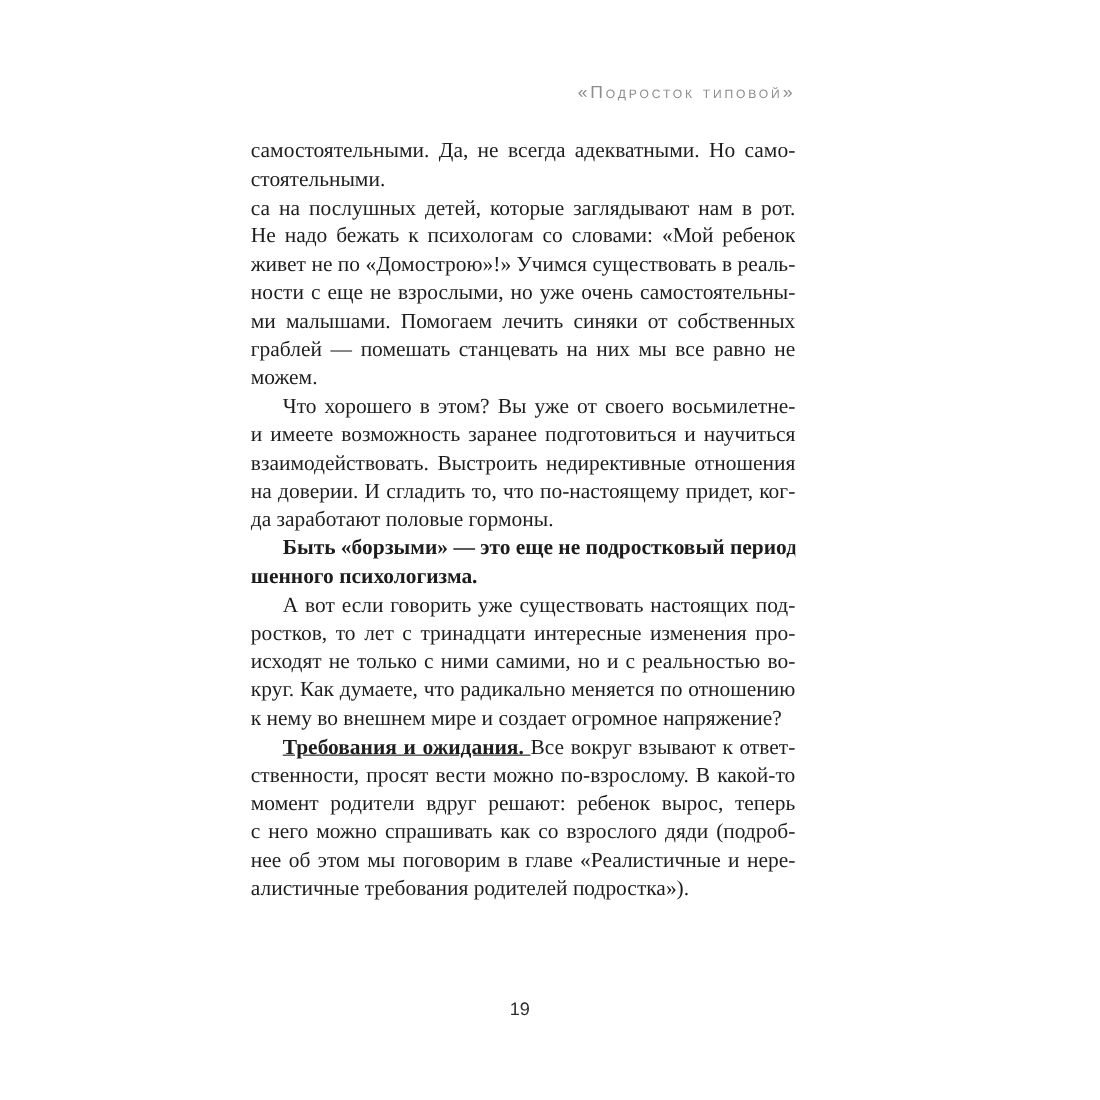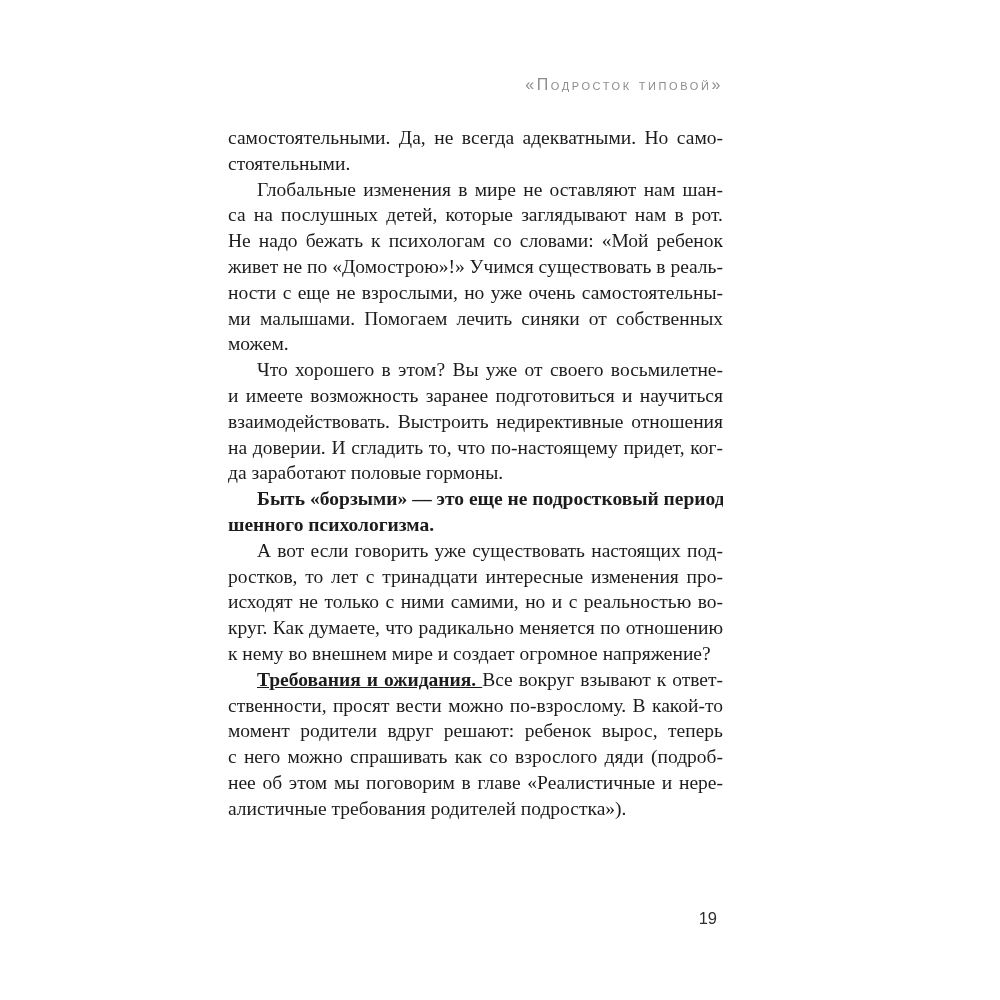--- a/index.html
+++ b/index.html
@@ -39,21 +39,21 @@
     overflow: hidden;
   }
   .line.last { text-align-last: left; }
   .line.indent { text-indent: 29px; }
   .para.bold .line { font-weight: bold; }
   .b { font-weight: bold; text-decoration: underline; }
 
   .page-number {
     position: absolute;
     top: 909px; left: 228px; width: 495px;
-    text-align: right;
+    text-align: center;
     padding-right: 6px;
     box-sizing: border-box;
     font-family: "Liberation Sans", sans-serif;
     font-size: 16.5px;
     color: #2e2e2e;
   }
 </style>
 </head>
 <body>
 
@@ -62,26 +62,26 @@
   <div class="running-header">«Подросток типовой»</div>
 
   <div class="text-block">
 
     <div class="para">
       <div class="line">самостоятельными. Да, не всегда адекватными. Но само-</div>
       <div class="line last">стоятельными.</div>
     </div>
 
     <div class="para">
-      <div class="line indent">Глобальные изменения в мире не оставляют нам шан-</div>
       <div class="line">са на послушных детей, которые заглядывают нам в рот.</div>
       <div class="line">Не надо бежать к психологам со словами: «Мой ребенок</div>
       <div class="line">живет не по «Домострою»!» Учимся существовать в реаль-</div>
       <div class="line">ности с еще не взрослыми, но уже очень самостоятельны-</div>
       <div class="line">ми малышами. Помогаем лечить синяки от собственных</div>
+      <div class="line">граблей — помешать станцевать на них мы все равно не</div>
       <div class="line last">можем.</div>
     </div>
 
     <div class="para">
       <div class="line indent">Что хорошего в этом? Вы уже от своего восьмилетне-</div>
       <div class="line">и имеете возможность заранее подготовиться и научиться</div>
       <div class="line">взаимодействовать. Выстроить недирективные отношения</div>
       <div class="line">на доверии. И сгладить то, что по-настоящему придет, ког-</div>
       <div class="line last">да заработают половые гормоны.</div>
     </div>

